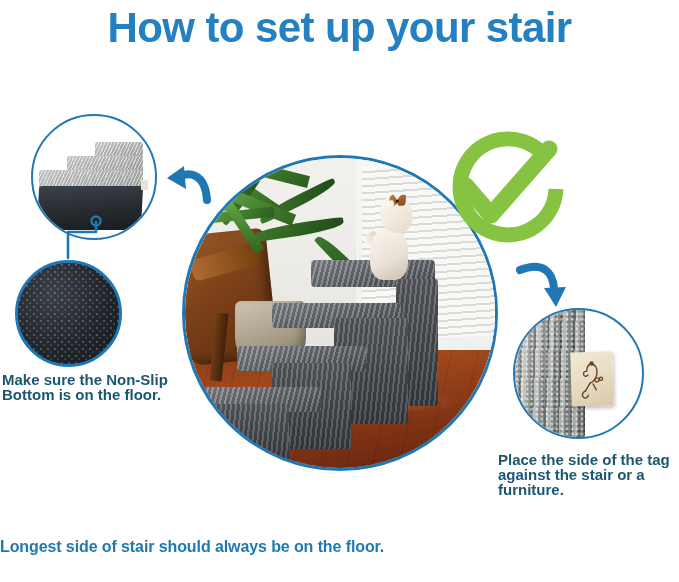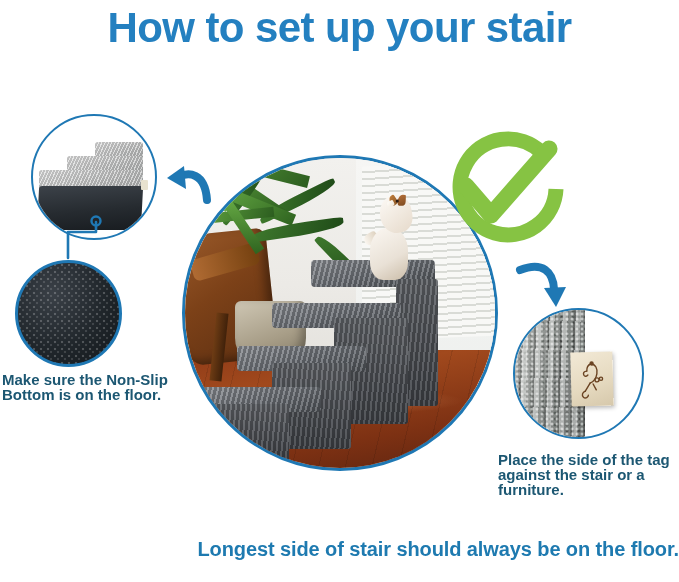--- a/index.html
+++ b/index.html
@@ -20,22 +20,22 @@
     font-weight:bold;
     letter-spacing:-0.6px;
     color:#2480c0;
     line-height:52px;
     white-space:nowrap;
   }
 
   
   .footer{
     position:absolute;left:0;top:538px;width:679px;
-    text-align:right;
-    font-size:20px;
+    text-align:left;
+    font-size:16px;
     font-weight:bold;
     color:#1e7ab0;
     letter-spacing:-0.1px;
     white-space:nowrap;
   }
 
   
   .caption{
     position:absolute;
     color:#1c5772;

